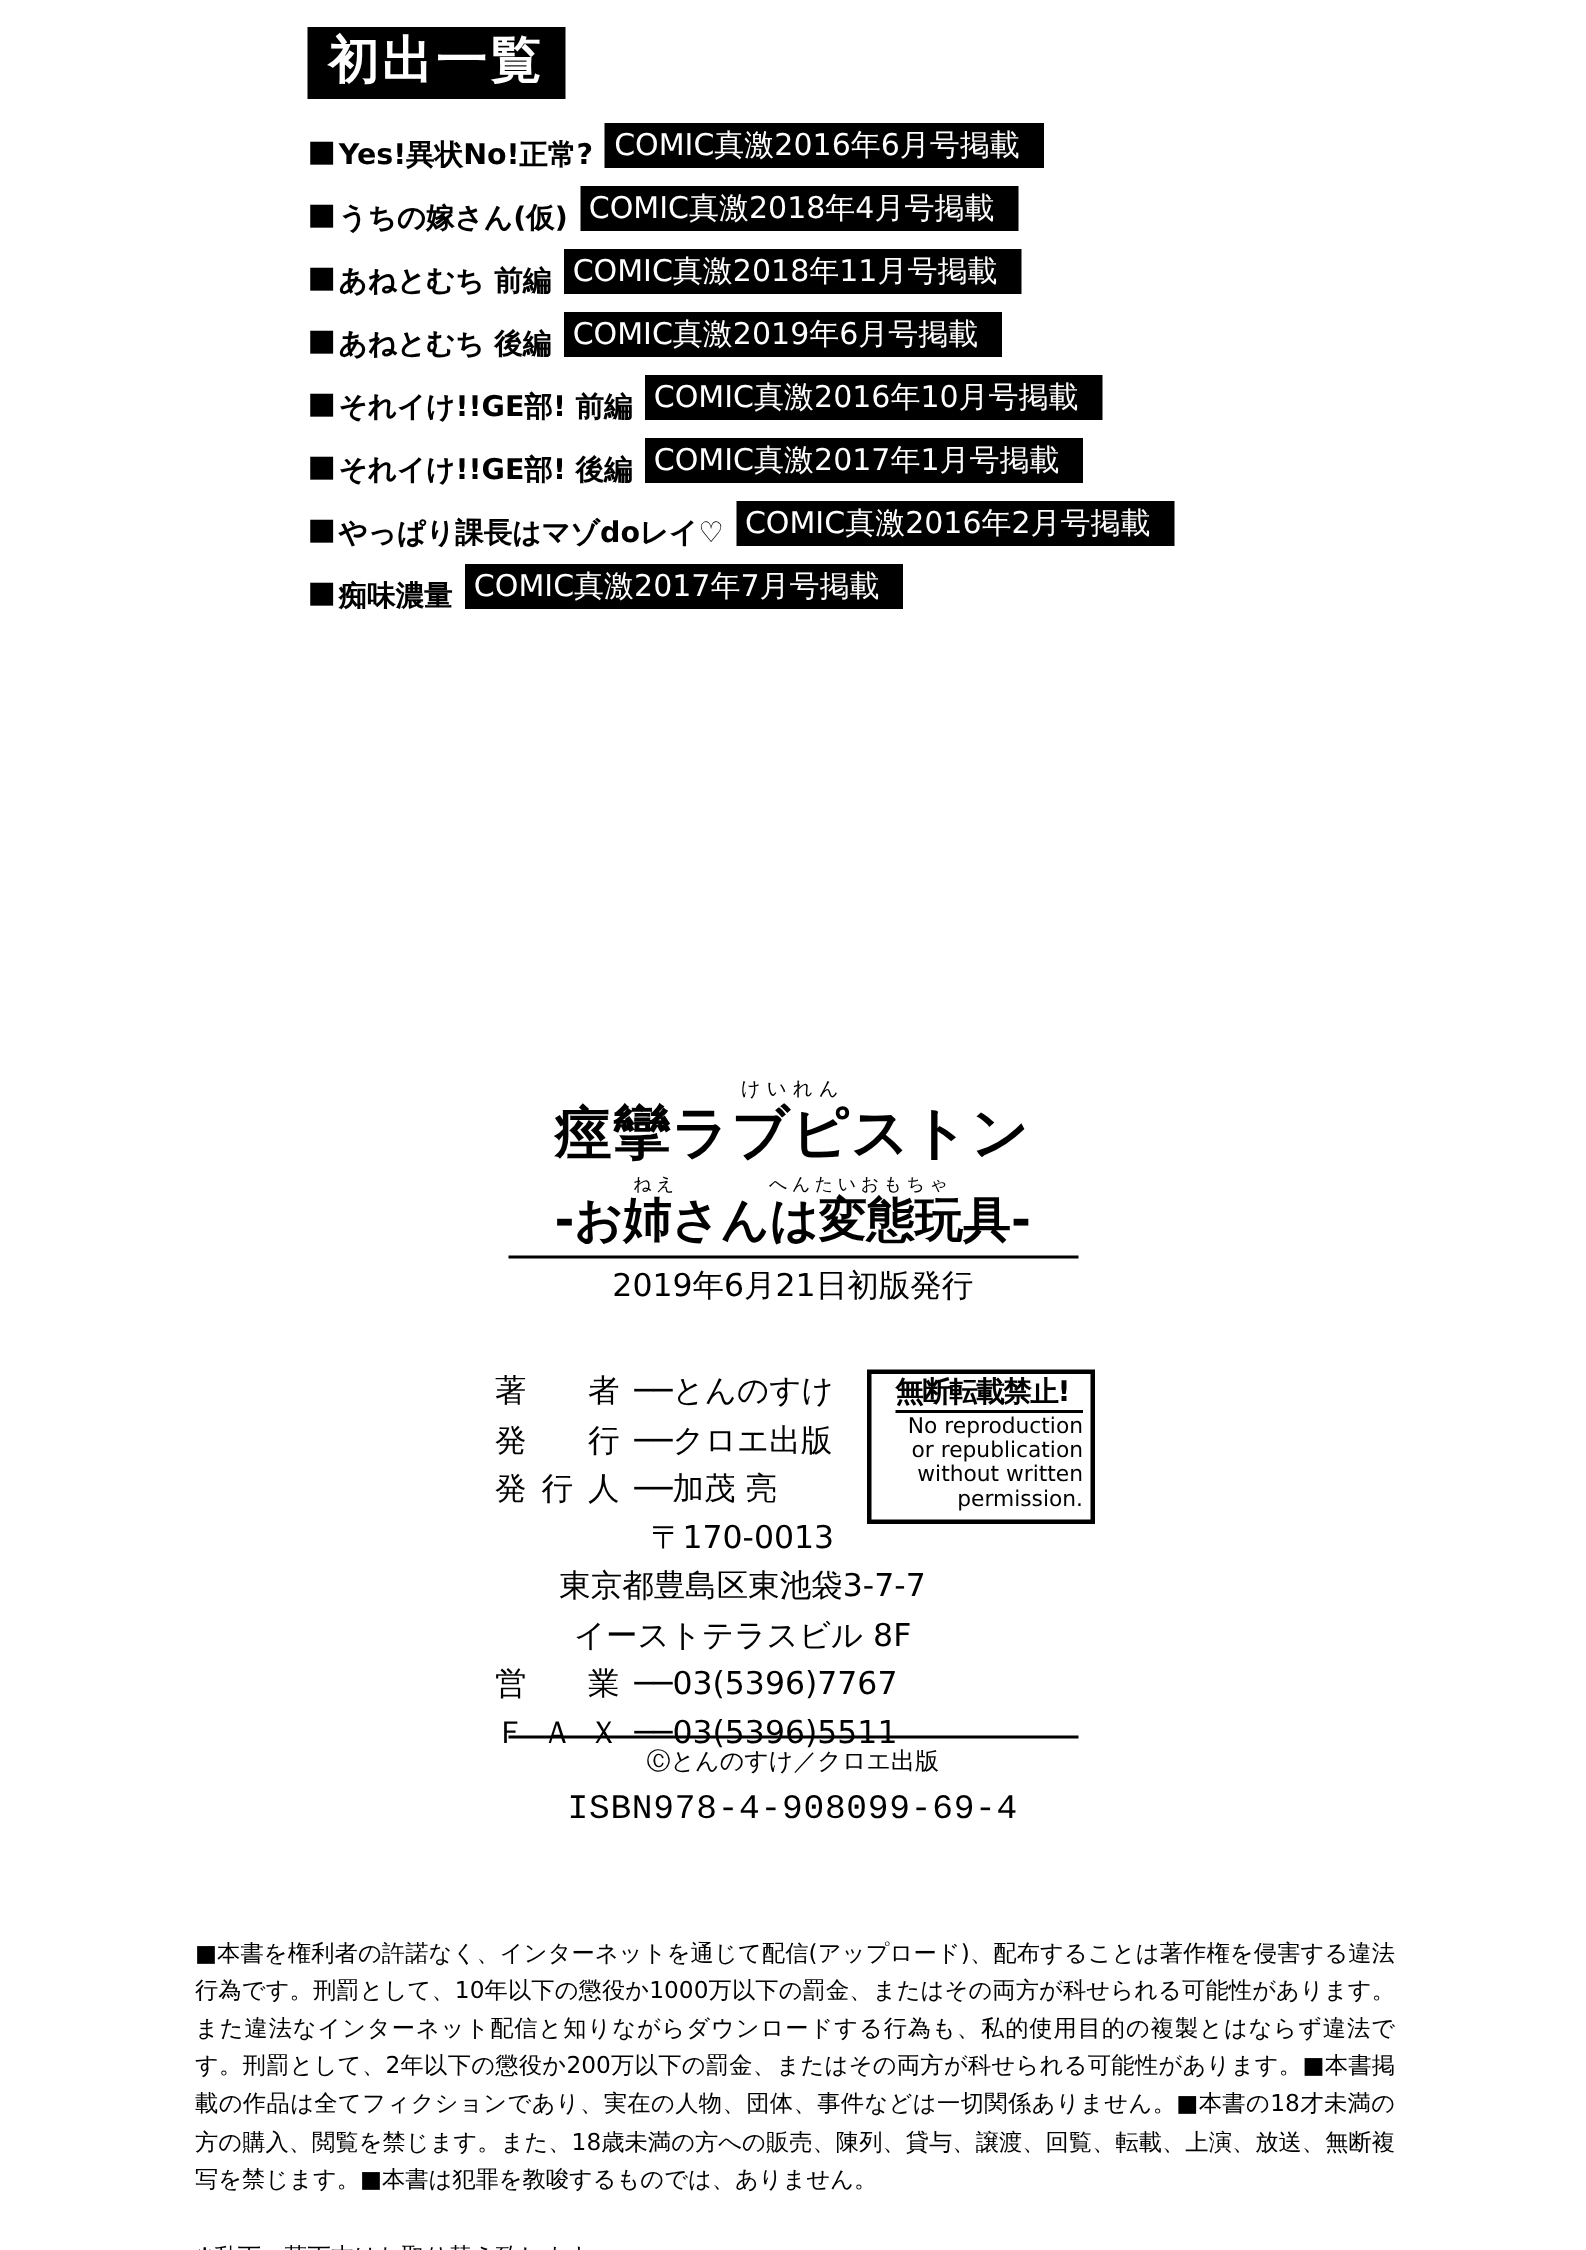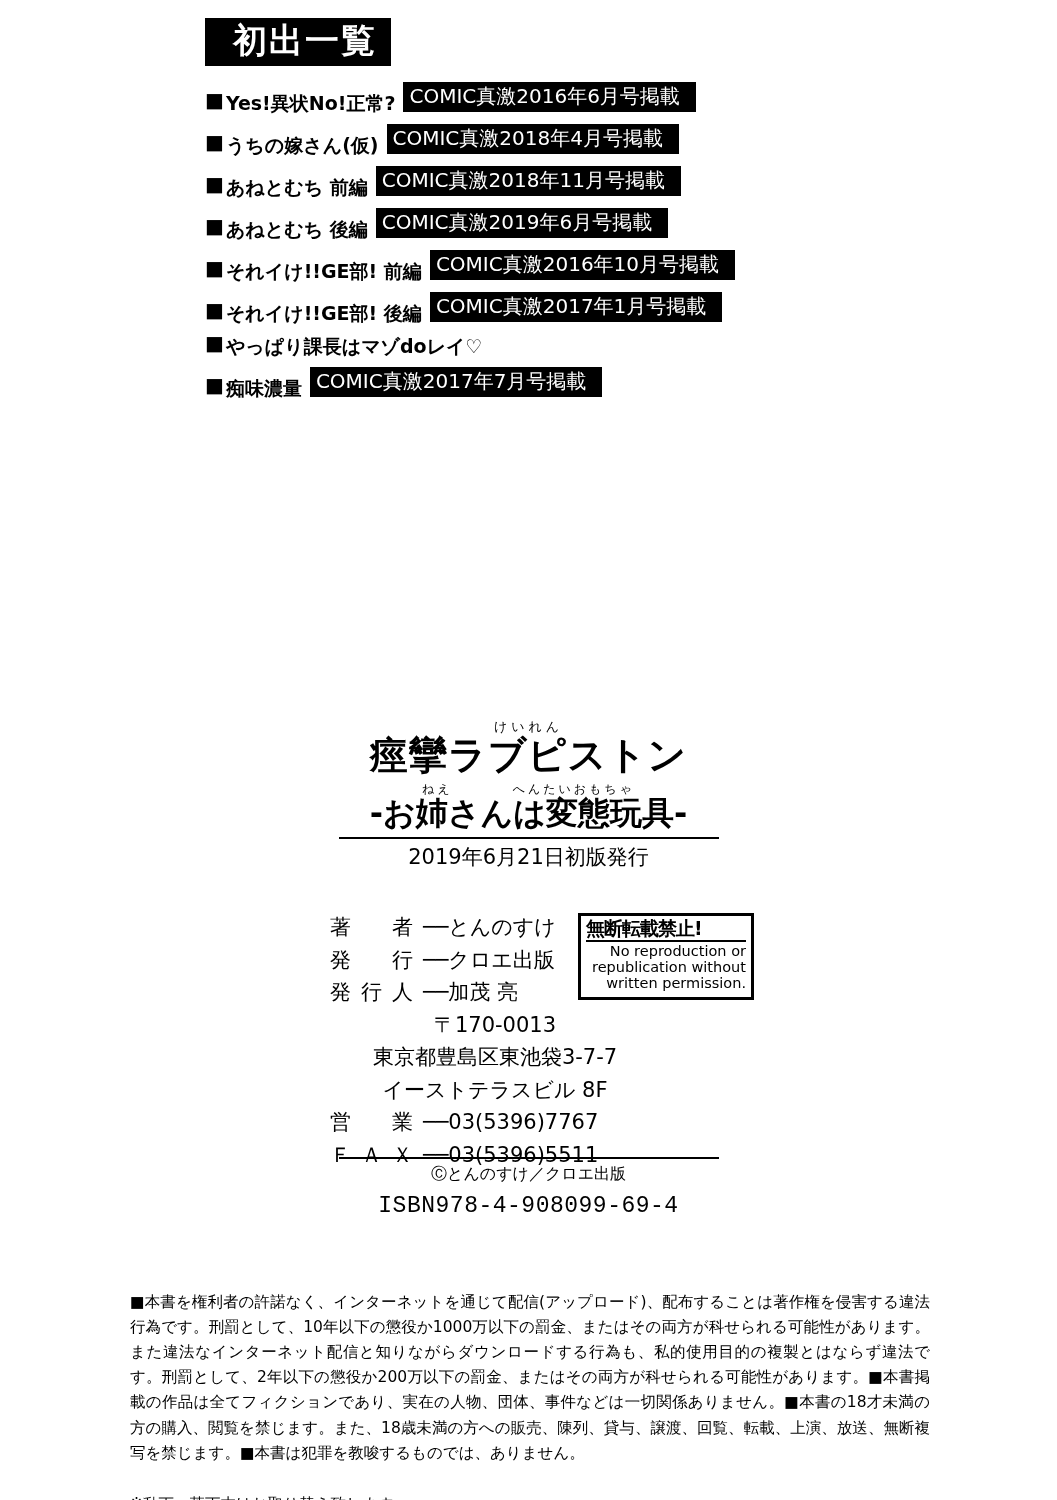--- a/index.html
+++ b/index.html
@@ -24,21 +24,21 @@
     width: 800px;
   }
   .fp-title {
     display: inline-block;
     background: #000000;
     color: #ffffff;
     font-family: "DejaVu Sans", sans-serif;
     font-weight: bold;
     font-size: 34px;
     letter-spacing: 2px;
-    padding: 5px 14px 7px 28px;
+    padding: 5px 14px 7px 14px;
     line-height: 1.05;
   }
   .fp-list {
     margin-top: 18px;
   }
   .fp-row {
     display: flex;
     align-items: flex-end;
     margin-bottom: 12px;
     white-space: nowrap;
@@ -141,23 +141,23 @@
   }
   .lbl {
     display: inline-block;
     letter-spacing: 10px;
   }
 
   .noreprod {
     position: absolute;
     left: 578px;
     top: 2px;
-    width: 176px;
+    width: 152px;
     border: 3px solid #000;
-    padding: 3px 5px 5px 5px;
+    padding: 3px 5px 5px 16px;
     box-sizing: border-box;
     text-align: left;
   }
   .noreprod-jp {
     font-family: "DejaVu Sans", sans-serif;
     font-weight: bold;
     font-size: 19px;
     line-height: 1.05;
     letter-spacing: -1px;
     border-bottom: 2px solid #000;
@@ -244,20 +244,21 @@
 
     <div class="fp-row">
       <span class="fp-bullet">■</span>
       <span class="fp-work">それイけ!!GE部! 後編</span>
       <span class="fp-mag">COMIC真激2017年1月号掲載</span>
     </div>
 
     <div class="fp-row">
       <span class="fp-bullet">■</span>
       <span class="fp-work">やっぱり課長はマゾdoレイ♡</span>
+      <span class="fp-mag">COMIC真激2016年2月号掲載</span>
     </div>
 
     <div class="fp-row">
       <span class="fp-bullet">■</span>
       <span class="fp-work">痴味濃量</span>
       <span class="fp-mag">COMIC真激2017年7月号掲載</span>
     </div>
 
   </div>
 </div>

